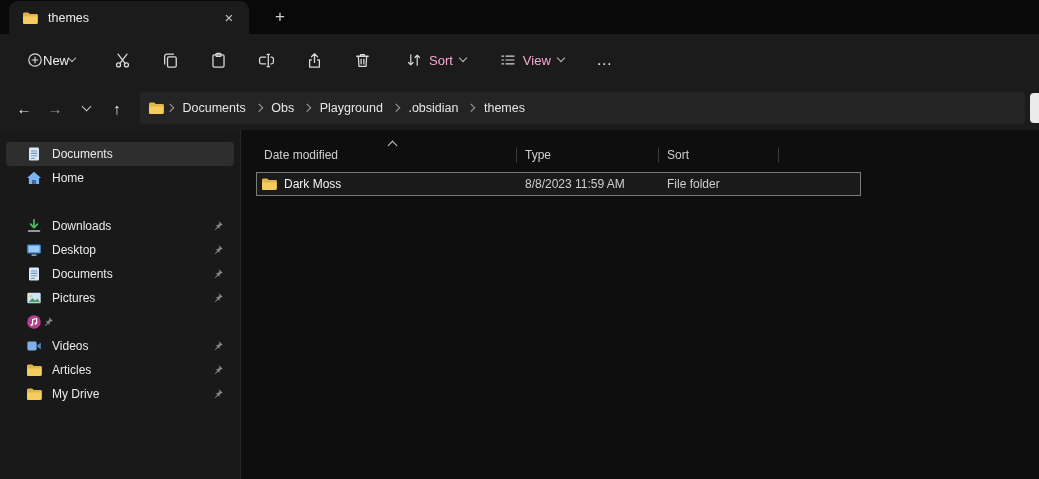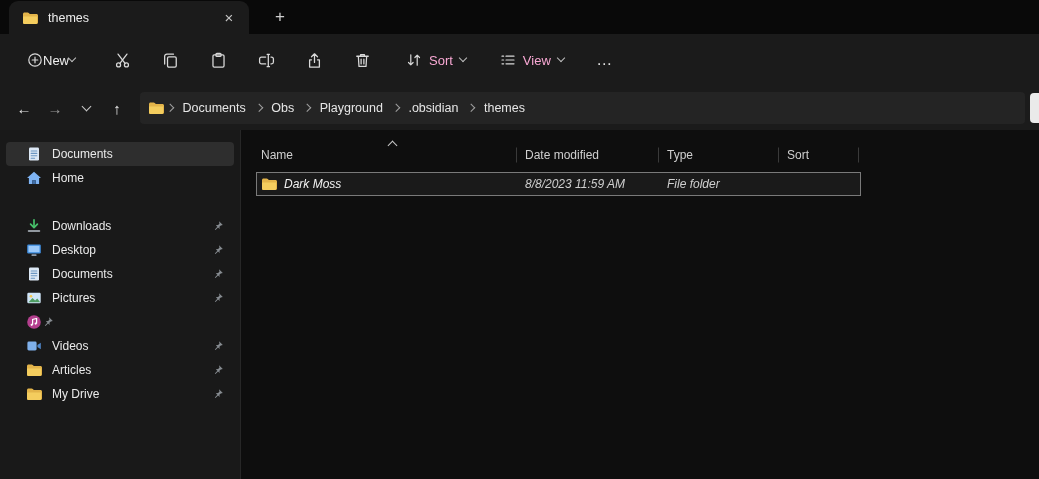--- a/index.html
+++ b/index.html
@@ -68,21 +68,21 @@
         align-items:center;position:relative;}
   .col{position:relative;font-size:12px;color:#cfcfcf;padding-left:8px;height:100%;
        display:flex;align-items:center;}
   .col.c0{padding-left:5px;}
   .col::after{content:"";position:absolute;right:0;top:50%;transform:translateY(-50%);
               height:15px;width:1px;background:#3a3a3a;}
   .sortind{position:absolute;left:133px;top:-1px;}
 
   .row{display:grid;grid-template-columns:260px 142px 120px 79px;margin-left:15px;margin-top:2px;
        height:24px;align-items:center;background:rgba(255,255,255,0.05);
-       border:1px solid #7a7a7a;box-sizing:border-box;width:605px;font-style:italic;}
+       border:1px solid #7a7a7a;box-sizing:border-box;width:605px;}
   .cell{font-size:12px;color:#cfcfcf;padding-left:8px;white-space:nowrap;overflow:hidden;}
   .cell.name{display:flex;align-items:center;gap:7px;padding-left:4px;color:#f2f2f2;}
 </style>
 </head>
 <body>
 
 <svg style="position:absolute;width:0;height:0;overflow:hidden" aria-hidden="true">
   <defs>
     <symbol id="sym-folder" viewBox="0 0 16 16">
       <path d="M1 4c0-.8.7-1.5 1.5-1.5h3.2c.4 0 .8.2 1.1.5l1 1h6.7c.8 0 1.5.7 1.5 1.5v7c0 .8-.7 1.5-1.5 1.5h-12C1.7 14 1 13.3 1 12.5V4z" fill="#e3b44a"></path>
@@ -363,23 +363,20 @@
         <span class="slabel">My Drive</span>
         <svg class="i12 pin">
             <use href="#sym-pin"></use>
           </svg>
       </div>
     </div>
 
     <div class="content">
       <div class="cols">
         <span class="chv up sortind"></span>
-        <div class="col c0">
-          <span>Name</span>
-        </div>
         <div class="col">
           <span>Date modified</span>
         </div>
         <div class="col">
           <span>Type</span>
         </div>
         <div class="col">
           <span>Sort</span>
         </div>
       </div>

